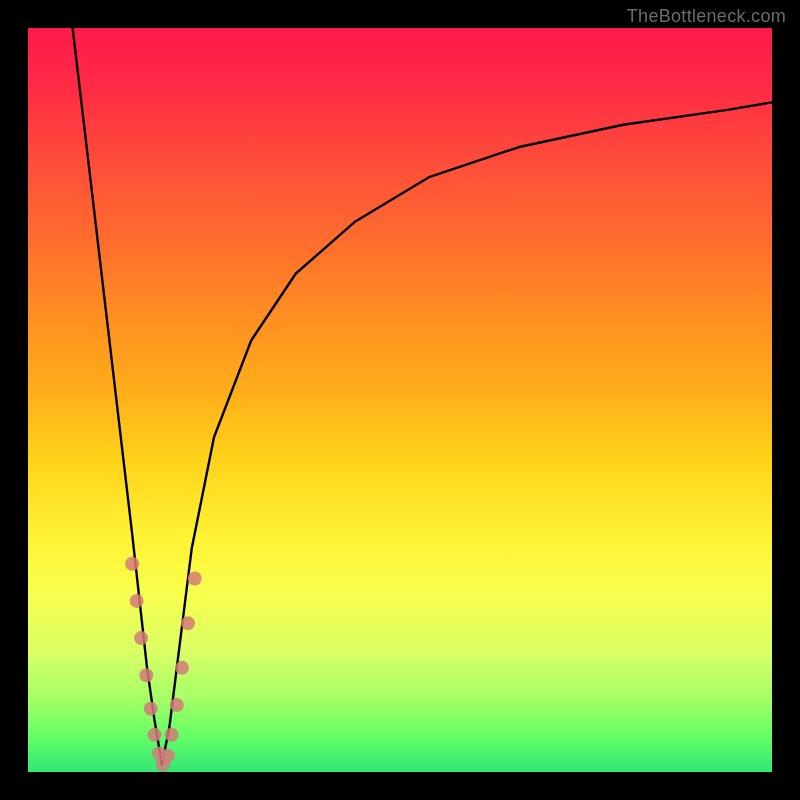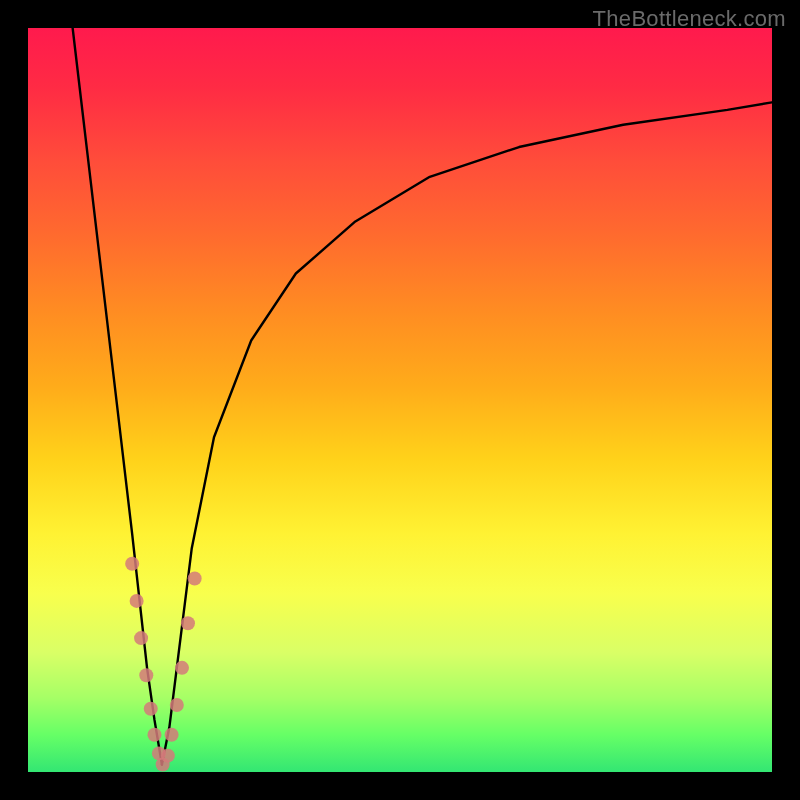--- a/index.html
+++ b/index.html
@@ -37,21 +37,21 @@
       #a6ff66 90%,
       #66ff66 95%,
       #33e673 100%
     );
   }
   .watermark {
     position: absolute;
     top: 6px;
     right: 14px;
     color: #6a6a6a;
-    font-size: 22px;
+    font-size: 18px;
     letter-spacing: 0.3px;
     font-weight: 500;
     user-select: none;
   }
   svg.curves {
     position: absolute;
     left: 0;
     top: 0;
     width: 100%;
     height: 100%;

